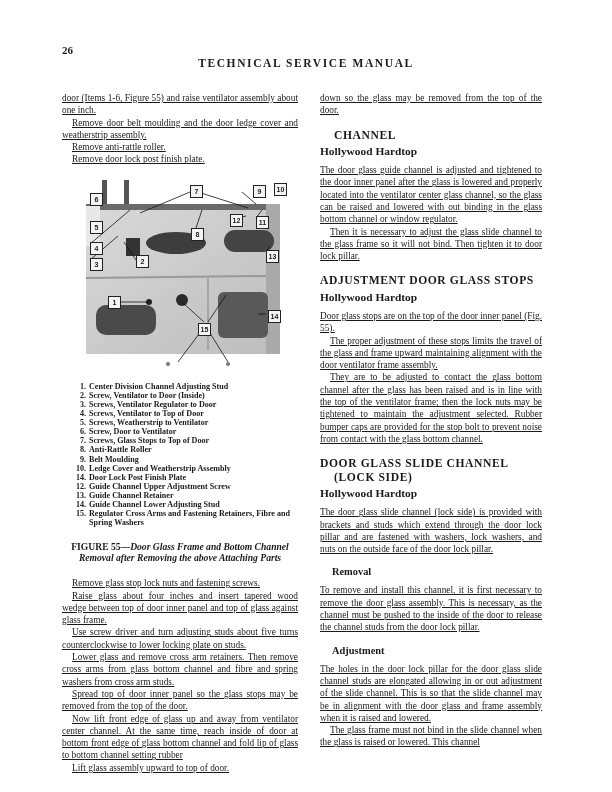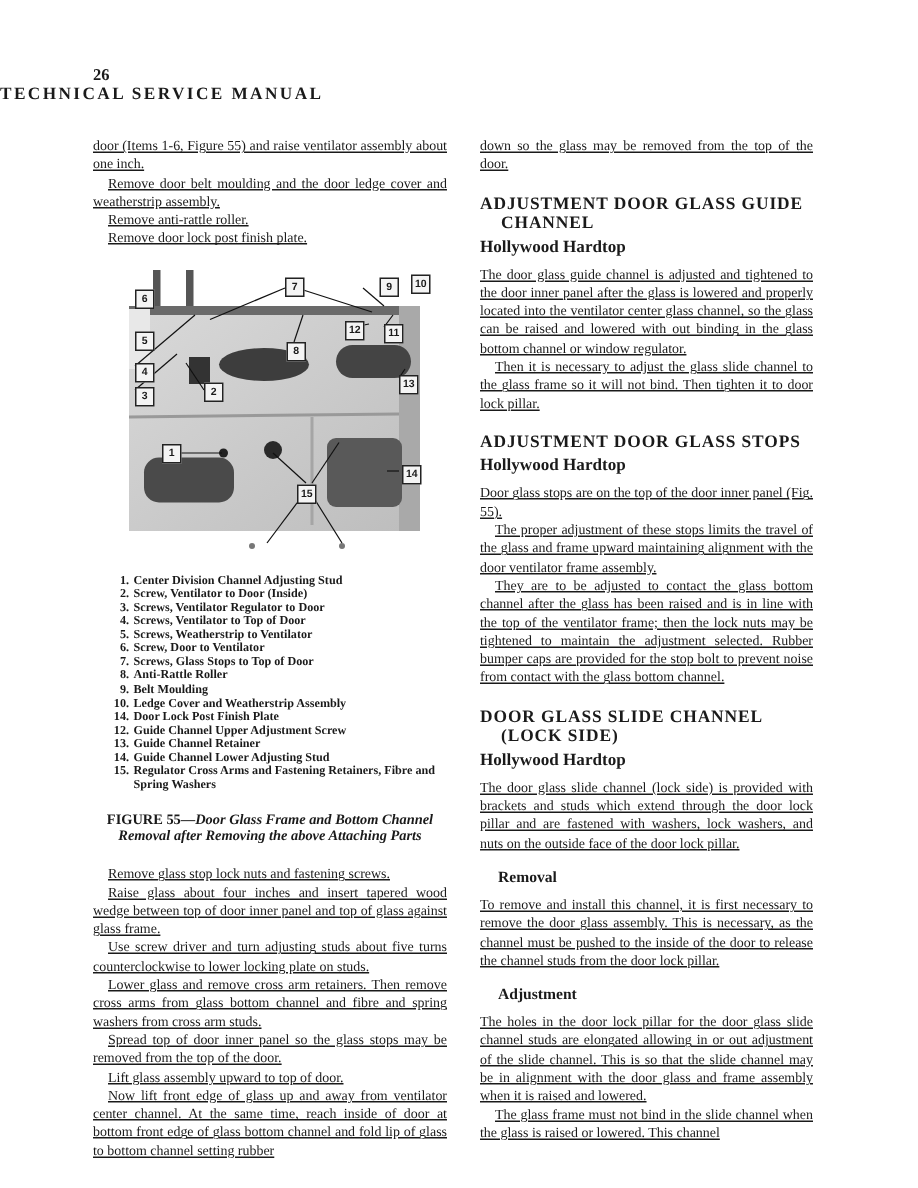--- a/index.html
+++ b/index.html
@@ -4,21 +4,21 @@
 <style>
   html, body { margin:0; padding:0; }
   body {
     width:612px; height:792px; background:#ffffff; position:relative; overflow:hidden;
     font-family:"Liberation Serif","DejaVu Serif",serif; color:#1a1a1a;
   }
   .page-number {
     position:absolute; left:62px; top:44px; font-size:11px; font-weight:bold;
   }
   .running-head {
-    position:absolute; left:0; width:612px; top:57px; 
+    position:absolute; left:0; width:612px; top:57px; text-align:center;
     font-size:11.5px; font-weight:bold; letter-spacing:1.6px;
   }
   .col { position:absolute; top:92px; font-size:9.3px; line-height:12.3px; }
   .col-left { left:62px; width:236px; }
   .col-right { left:320px; width:222px; }
   p { margin:0; text-align:justify;text-decoration:underline; }
   p.indent { text-indent:10px; }
   h2 {
     margin:12px 0 2px 0; font-size:11.6px; font-weight:bold; letter-spacing:0.6px;
     line-height:13.5px; text-transform:uppercase;
@@ -187,29 +187,28 @@
 
   <div class="caption">
     <span class="fig-label">FIGURE 55—</span><span class="fig-title">Door Glass Frame and Bottom Channel Removal after Removing the above Attaching Parts</span>
   </div>
 
   <p class="indent">Remove glass stop lock nuts and fastening screws.</p>
   <p class="indent">Raise glass about four inches and insert tapered wood wedge between top of door inner panel and top of glass against glass frame.</p>
   <p class="indent">Use screw driver and turn adjusting studs about five turns counterclockwise to lower locking plate on studs.</p>
   <p class="indent">Lower glass and remove cross arm retainers. Then remove cross arms from glass bottom channel and fibre and spring washers from cross arm studs.</p>
   <p class="indent">Spread top of door inner panel so the glass stops may be removed from the top of the door.</p>
+  <p class="indent">Now lift front edge of glass up and away from ventilator center channel. At the same time, reach inside of door at bottom front edge of glass bottom channel and fold lip of glass to bottom channel setting rubber</p>
   <p class="indent">Lift glass assembly upward to top of door.</p>
-  <p class="indent">Now lift front edge of glass up and away from ventilator center channel. At the same time, reach inside of door at bottom front edge of glass bottom channel and fold lip of glass to bottom channel setting rubber</p>
 </div>
 
 <div class="col col-right">
   <p>down so the glass may be removed from the top of the door.</p>
 
   <h2>
-    <span>ADJUSTMENT DOOR GLASS GUIDE</span>
     <span class="cont">CHANNEL</span>
   </h2>
   <h3>Hollywood Hardtop</h3>
   <p>The door glass guide channel is adjusted and tightened to the door inner panel after the glass is lowered and properly located into the ventilator center glass channel, so the glass can be raised and lowered with out binding in the glass bottom channel or window regulator.</p>
   <p class="indent">Then it is necessary to adjust the glass slide channel to the glass frame so it will not bind. Then tighten it to door lock pillar.</p>
 
   <h2>
     <span>ADJUSTMENT DOOR GLASS STOPS</span>
   </h2>
   <h3>Hollywood Hardtop</h3>

